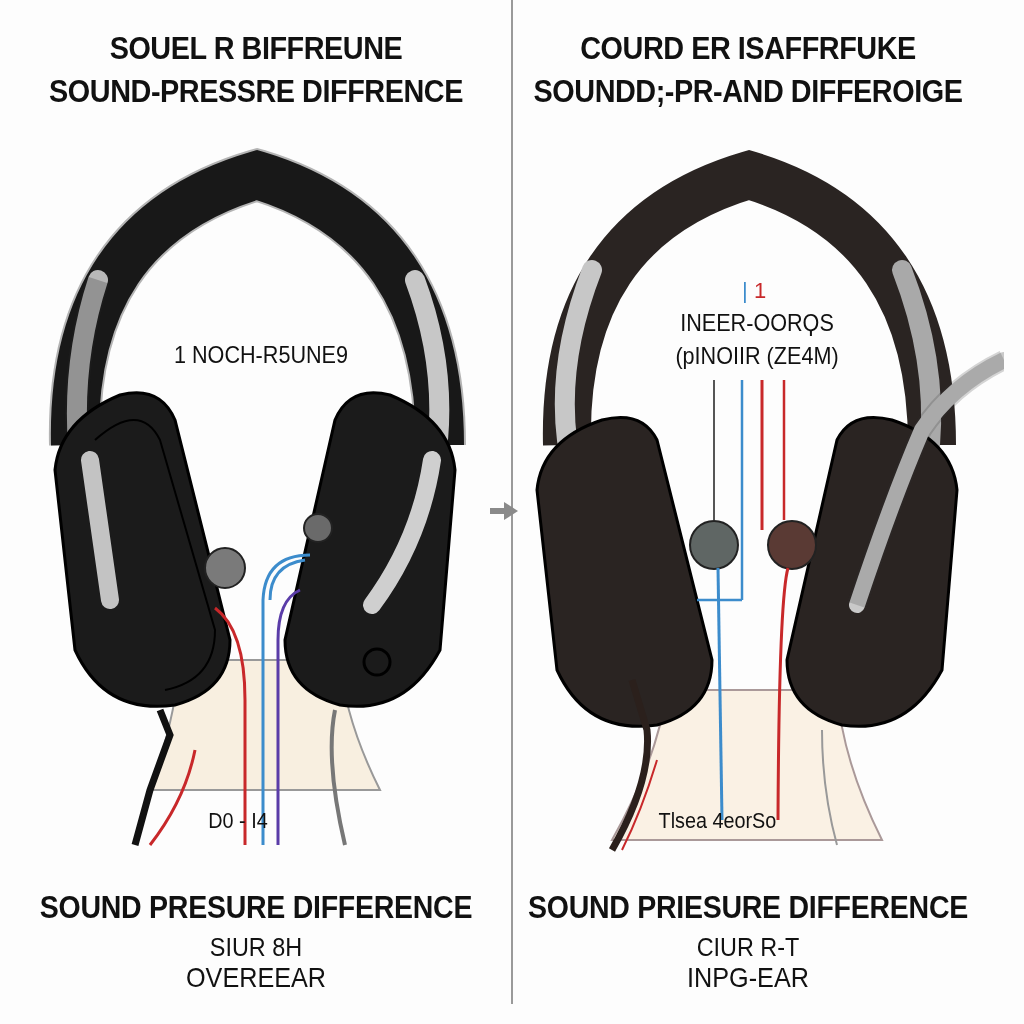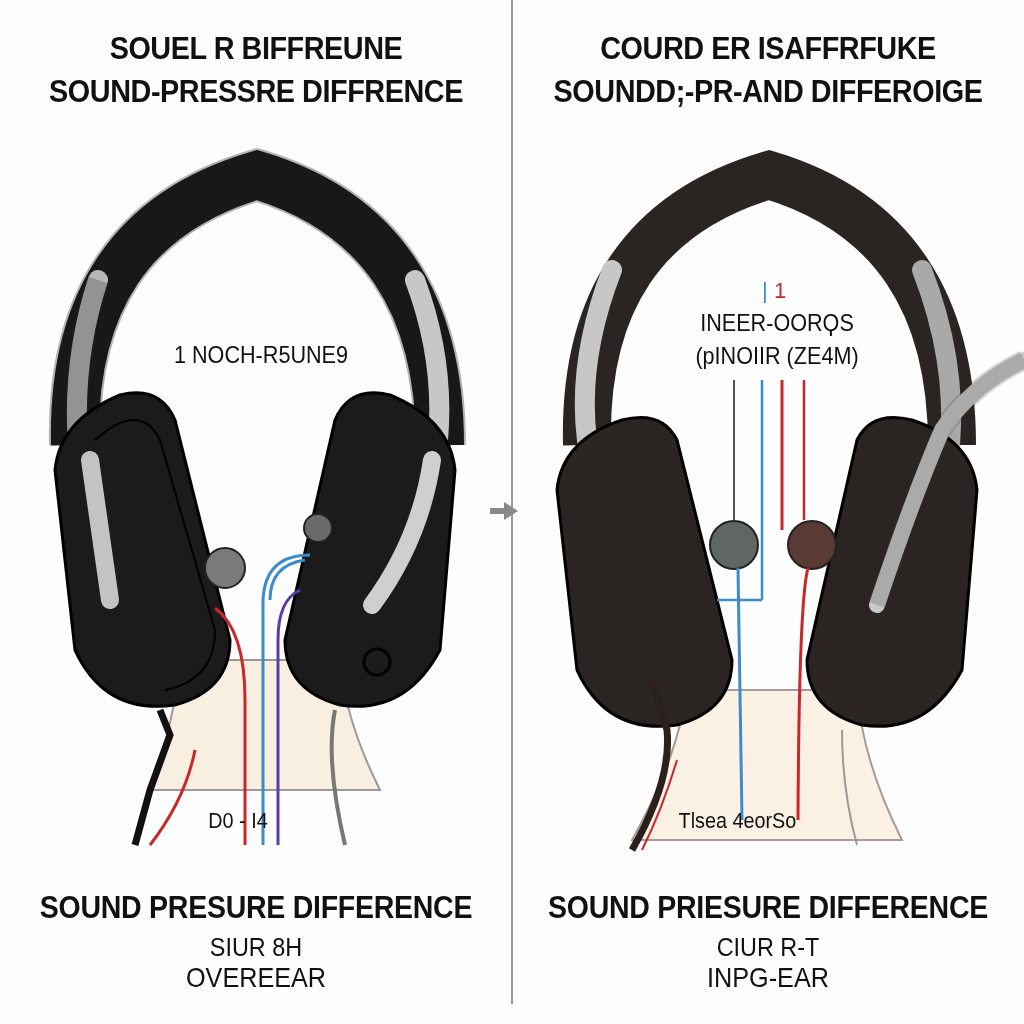--- a/index.html
+++ b/index.html
@@ -1,20 +1,20 @@
 <!DOCTYPE html>
 <html><head>
 <meta charset="utf-8">
 <style>
   * { box-sizing: border-box; margin: 0; padding: 0; }
   html, body { width: 1024px; height: 1024px; background: #fdfdfd; overflow: hidden; }
   body { position: relative; font-family: "Liberation Sans", "DejaVu Sans", sans-serif; color: #111; }
   .panel { position: absolute; top: 0; width: 512px; height: 1024px; }
   .panel.left { left: 0; }
-  .panel.right { left: 512px; }
+  .panel.right { left: 492px; }
   .title {
     position: absolute; left: 0; width: 512px; text-align: center;
     font-weight: bold; font-size: 31px; letter-spacing: -0.5px; line-height: 1;
     transform: scaleX(0.93);
   }
   .t1 { top: 33px; }
   .t2 { top: 76px; }
   .illus { position: absolute; left: 0; top: 130px; width: 512px; height: 730px; }
   .inner-label {
     position: absolute; text-align: center; font-size: 24px; line-height: 1.1;

